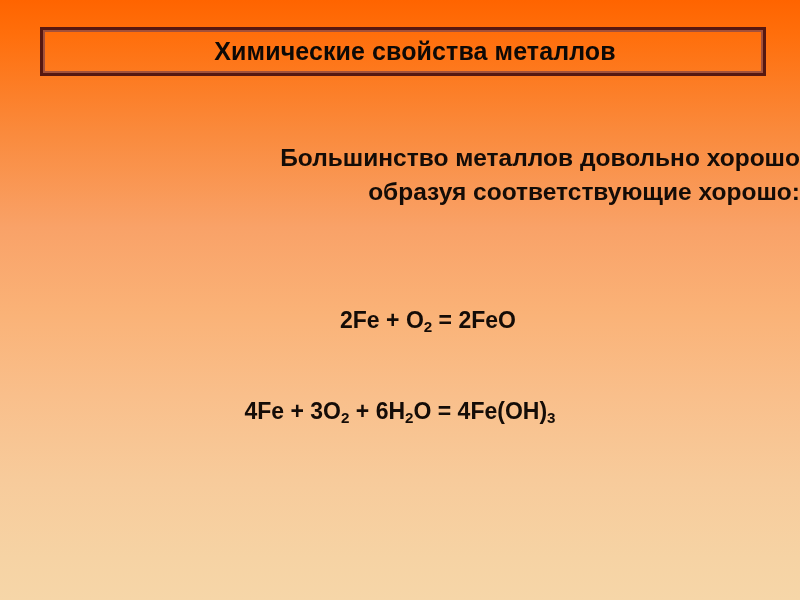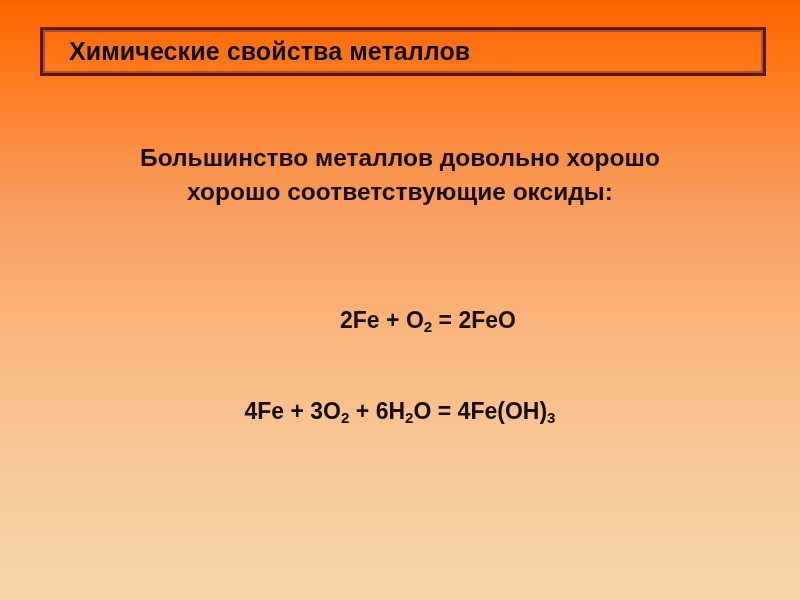--- a/index.html
+++ b/index.html
@@ -50,40 +50,41 @@
   #title-frame-inner {
     position: absolute;
     left: 0;
     top: 0;
     right: 0;
     bottom: 0;
     box-sizing: border-box;
     border: 2px solid #a3513a;
     display: flex;
     align-items: center;
+    justify-content: center;
     padding-left: 24px;
   }
 
   #title-text {
     font-size: 25px;
     font-weight: bold;
     color: #0d0906;
     letter-spacing: 0.1px;
     white-space: nowrap;
     line-height: 1;
     text-align: center;
   }
 
   
   #body-block {
     position: absolute;
     left: 0;
     top: 141px;
     width: 800px;
-    text-align: center;
+    text-align: right;
   }
 
   .body-line {
     font-size: 24.5px;
     font-weight: bold;
     color: #140c07;
     line-height: 34px;
     white-space: nowrap;
   }
 
@@ -117,19 +118,19 @@
 <div id="slide">
 
   <div id="title-frame">
     <div id="title-frame-inner">
       <div id="title-text">Химические свойства металлов</div>
     </div>
   </div>
 
   <div id="body-block">
     <div class="body-line">Большинство металлов довольно хорошо</div>
-    <div class="body-line">хорошо соответствующие оксиды:</div>
+    <div class="body-line">образуя соответствующие хорошо:</div>
   </div>
 
   <div class="equation" id="equation-1"><span>2Fe + O</span><sub>2</sub><span> = 2FeO</span></div>
   <div class="equation" id="equation-2"><span>4Fe + 3O</span><sub>2</sub><span> + 6H</span><sub>2</sub><span>O = 4Fe(OH)</span><sub>3</sub></div>
 
 </div>
 
 </body></html>

